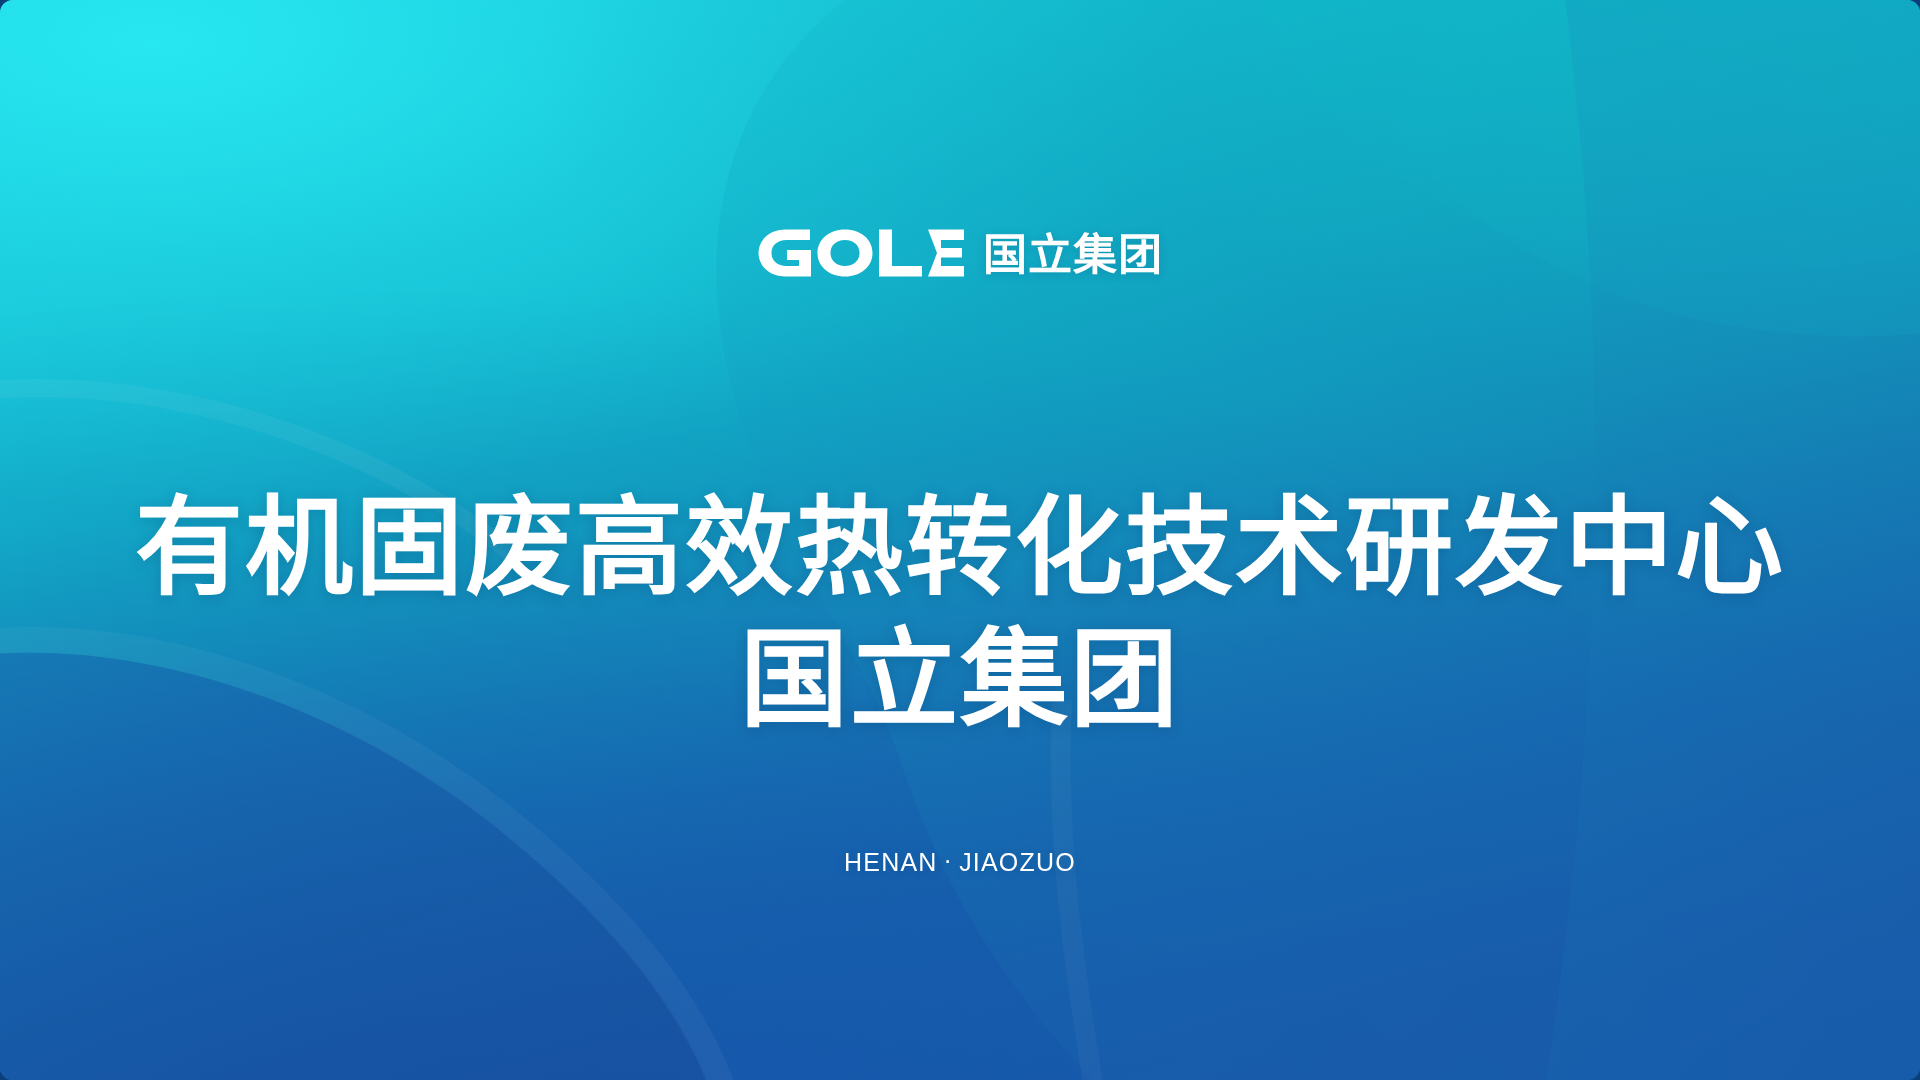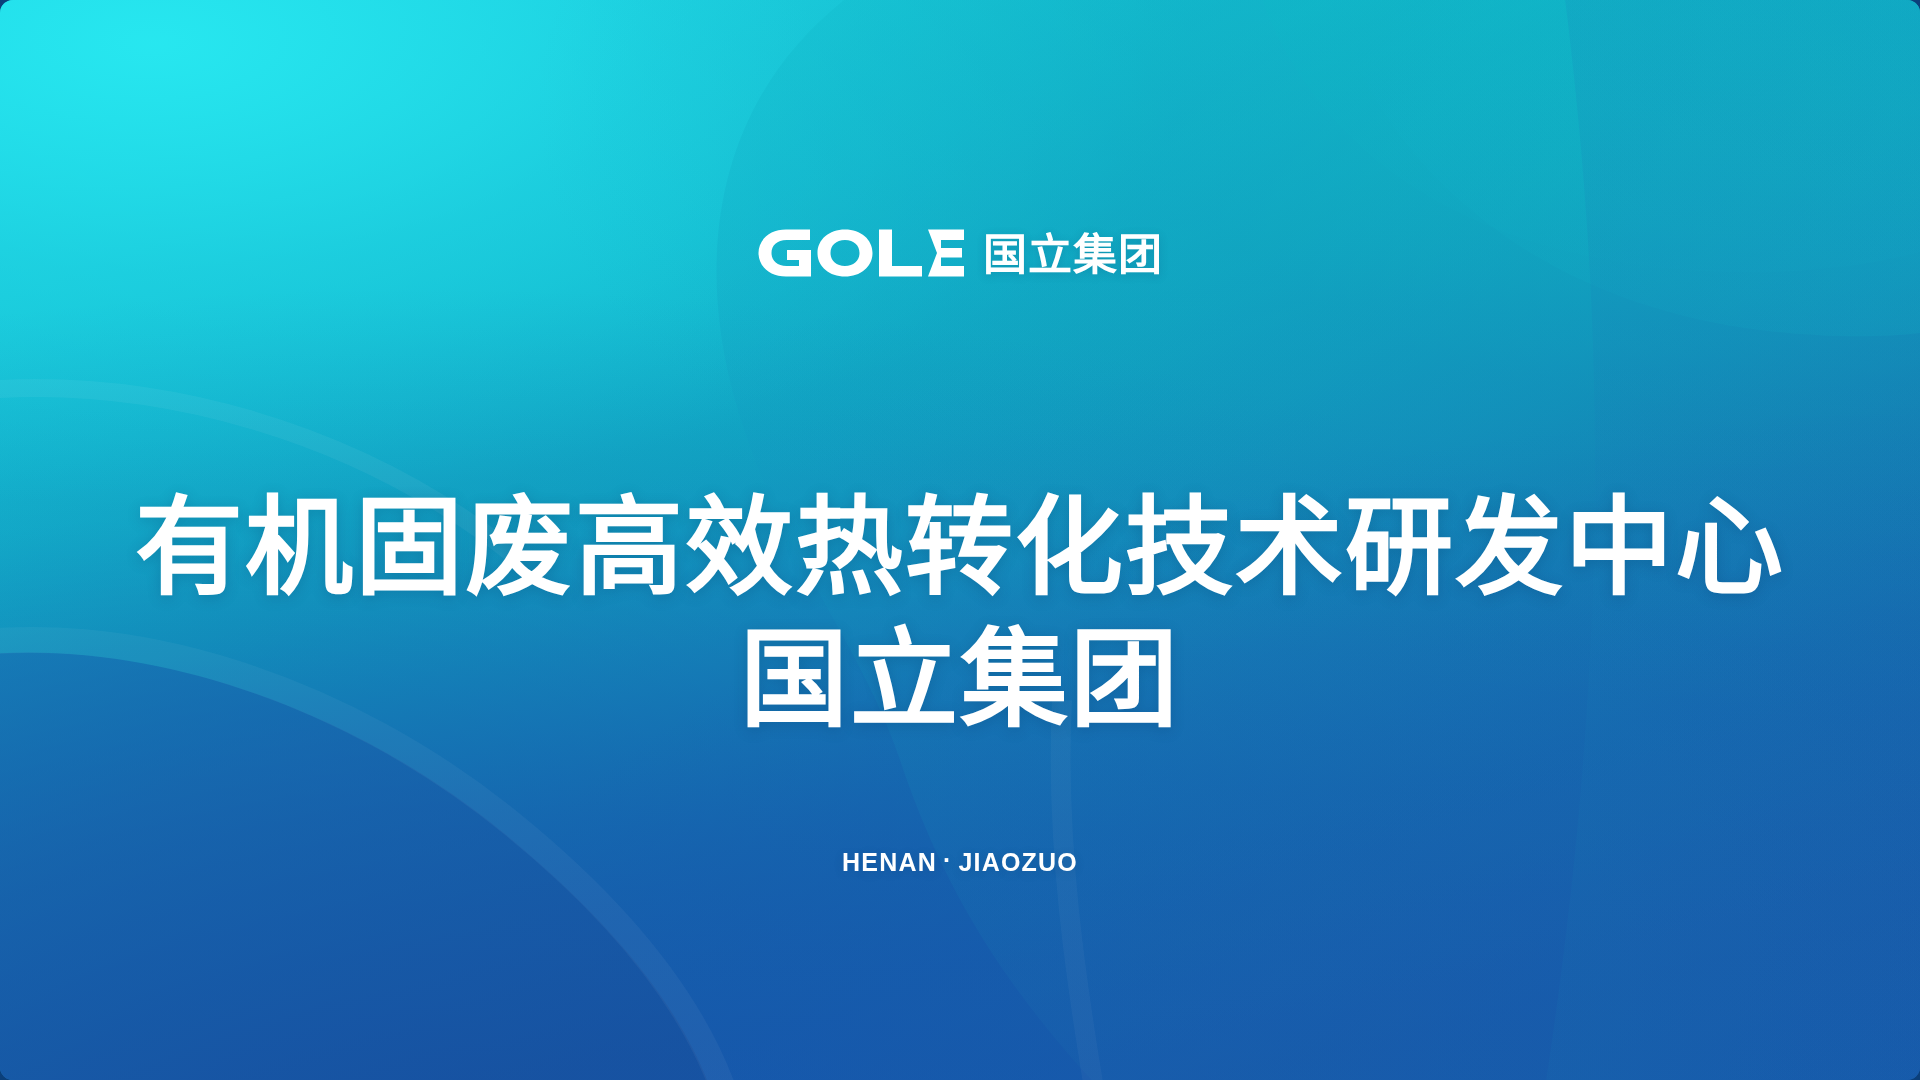--- a/index.html
+++ b/index.html
@@ -149,21 +149,21 @@
   }
 
   
   .kicker {
     position: absolute;
     top: 846px;
     left: 0;
     right: 0;
     text-align: center;
     font-size: 25px;
-    font-weight: 700;
+    font-weight: 400;
     letter-spacing: 1.2px;
     white-space: nowrap;
   }
   .kicker .dot {
     display: inline-block;
     padding: 0 6px;
     vertical-align: 2px;
   }
 </style>
 </head>

